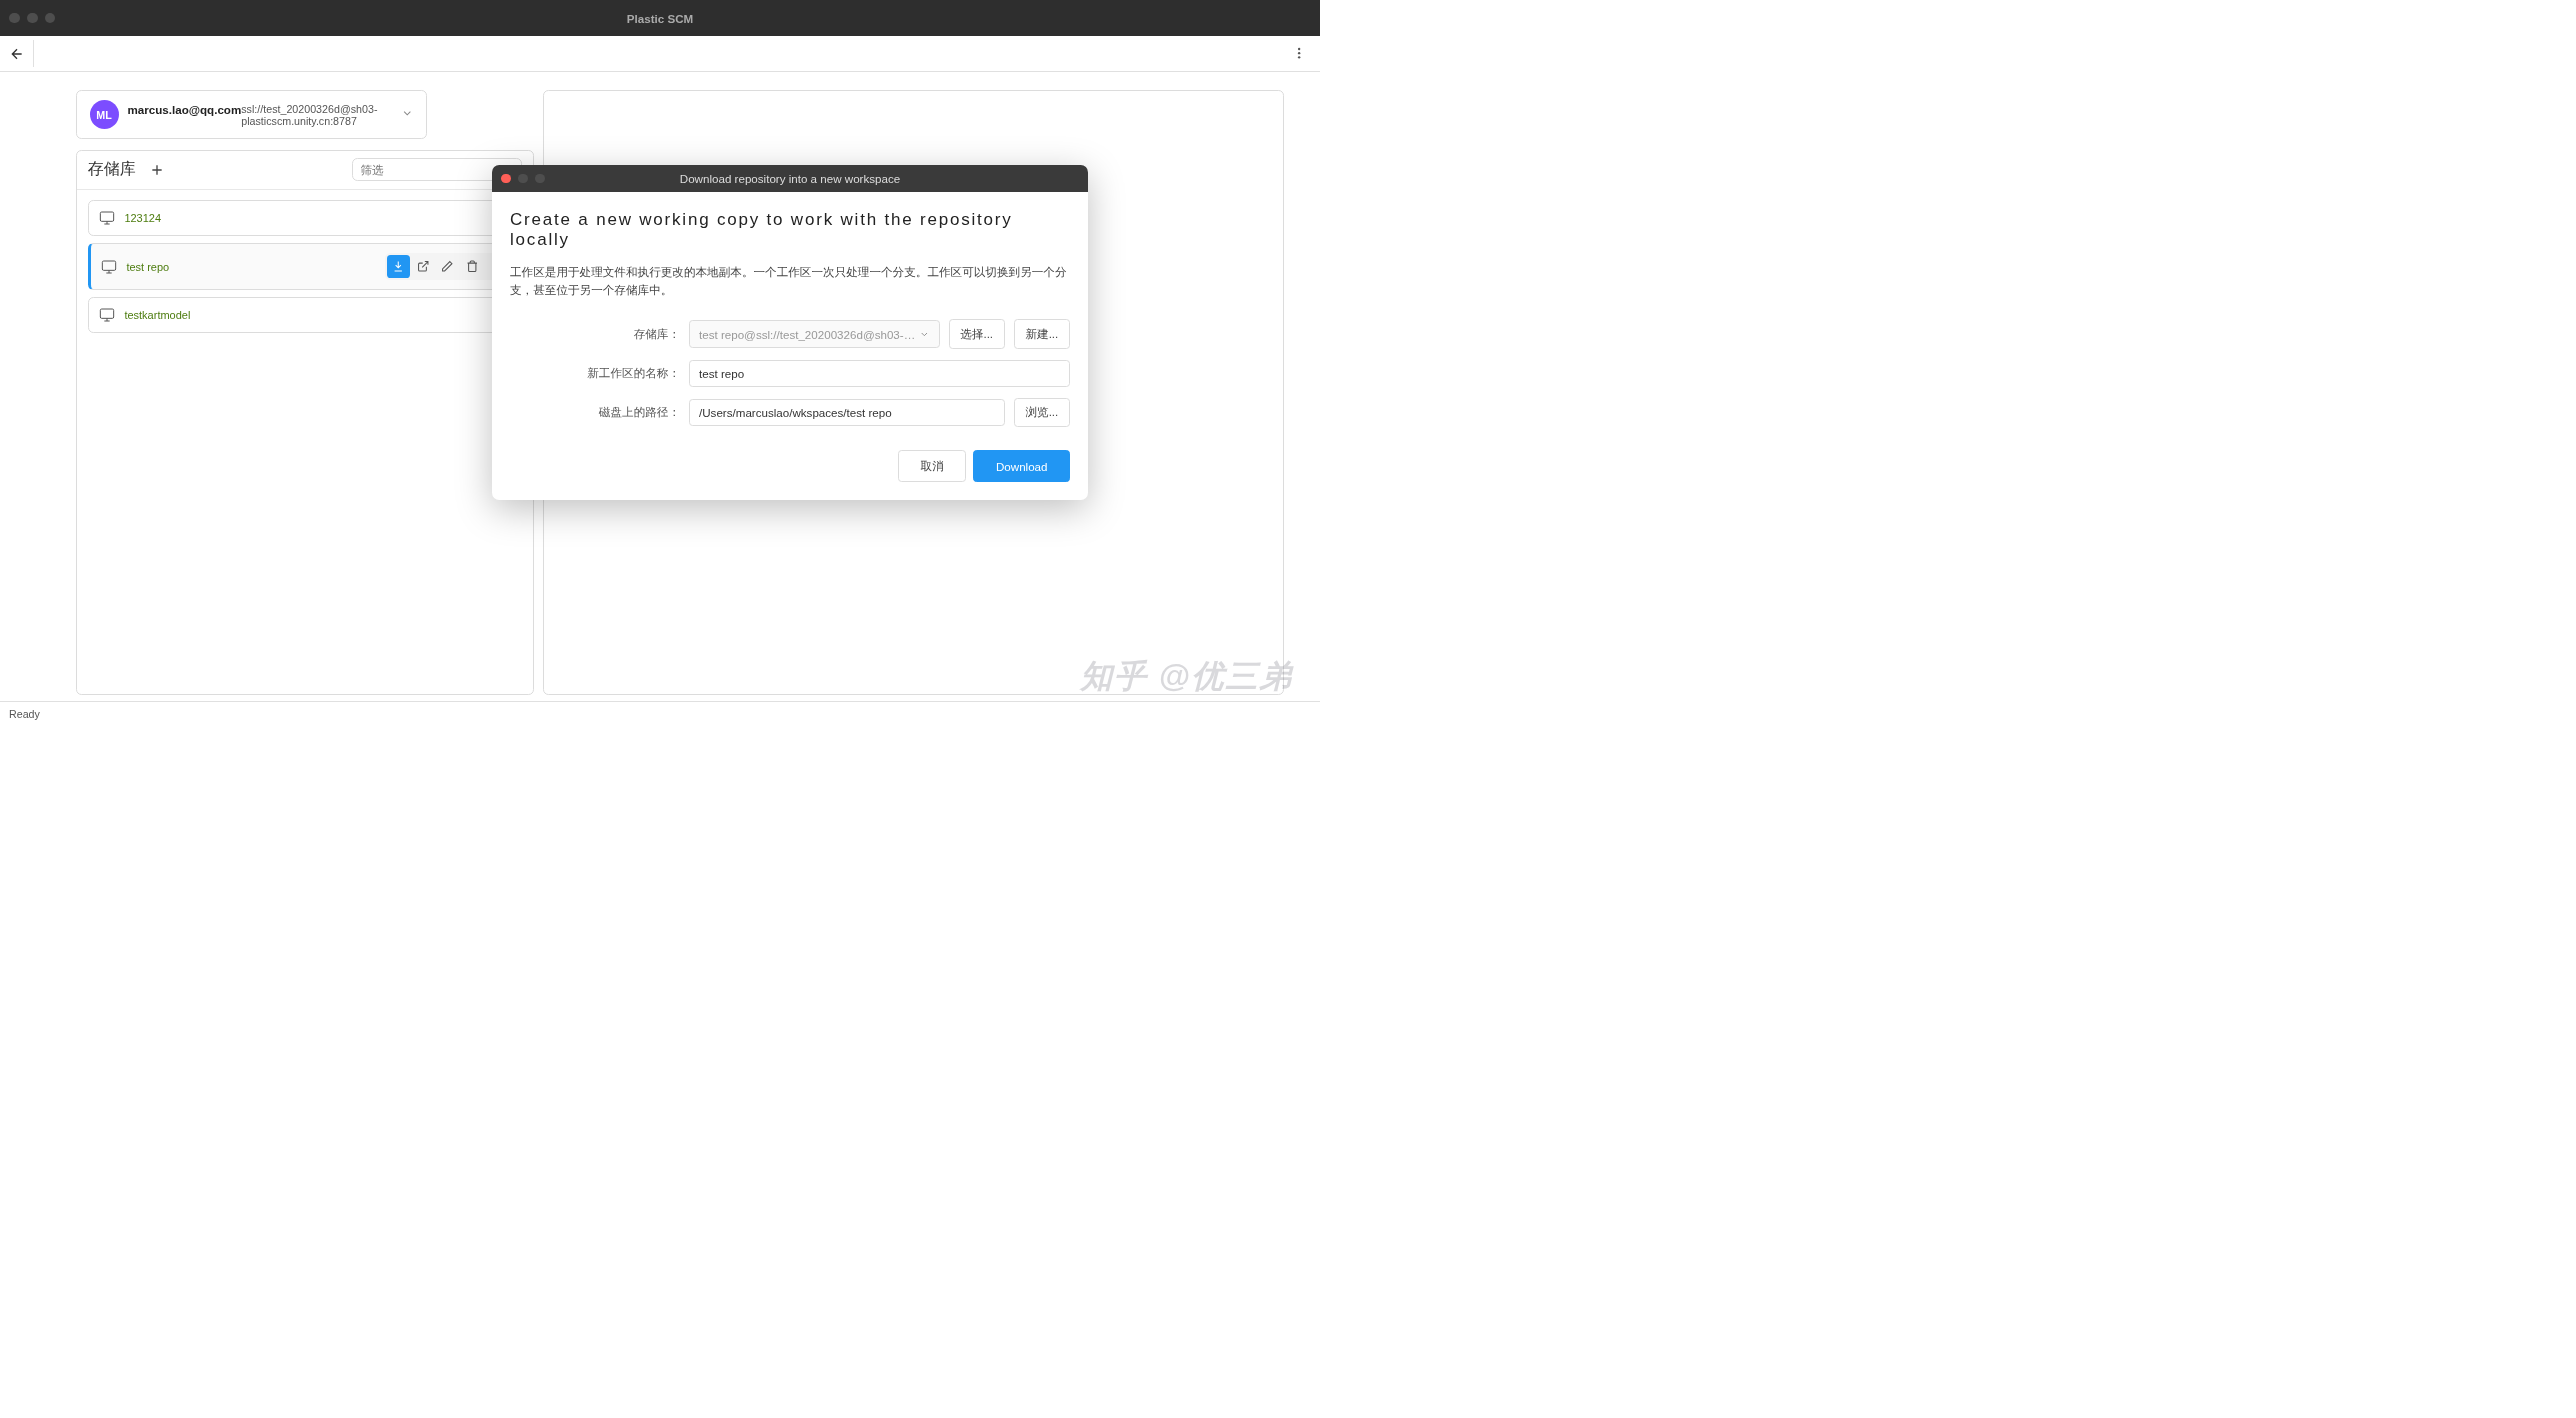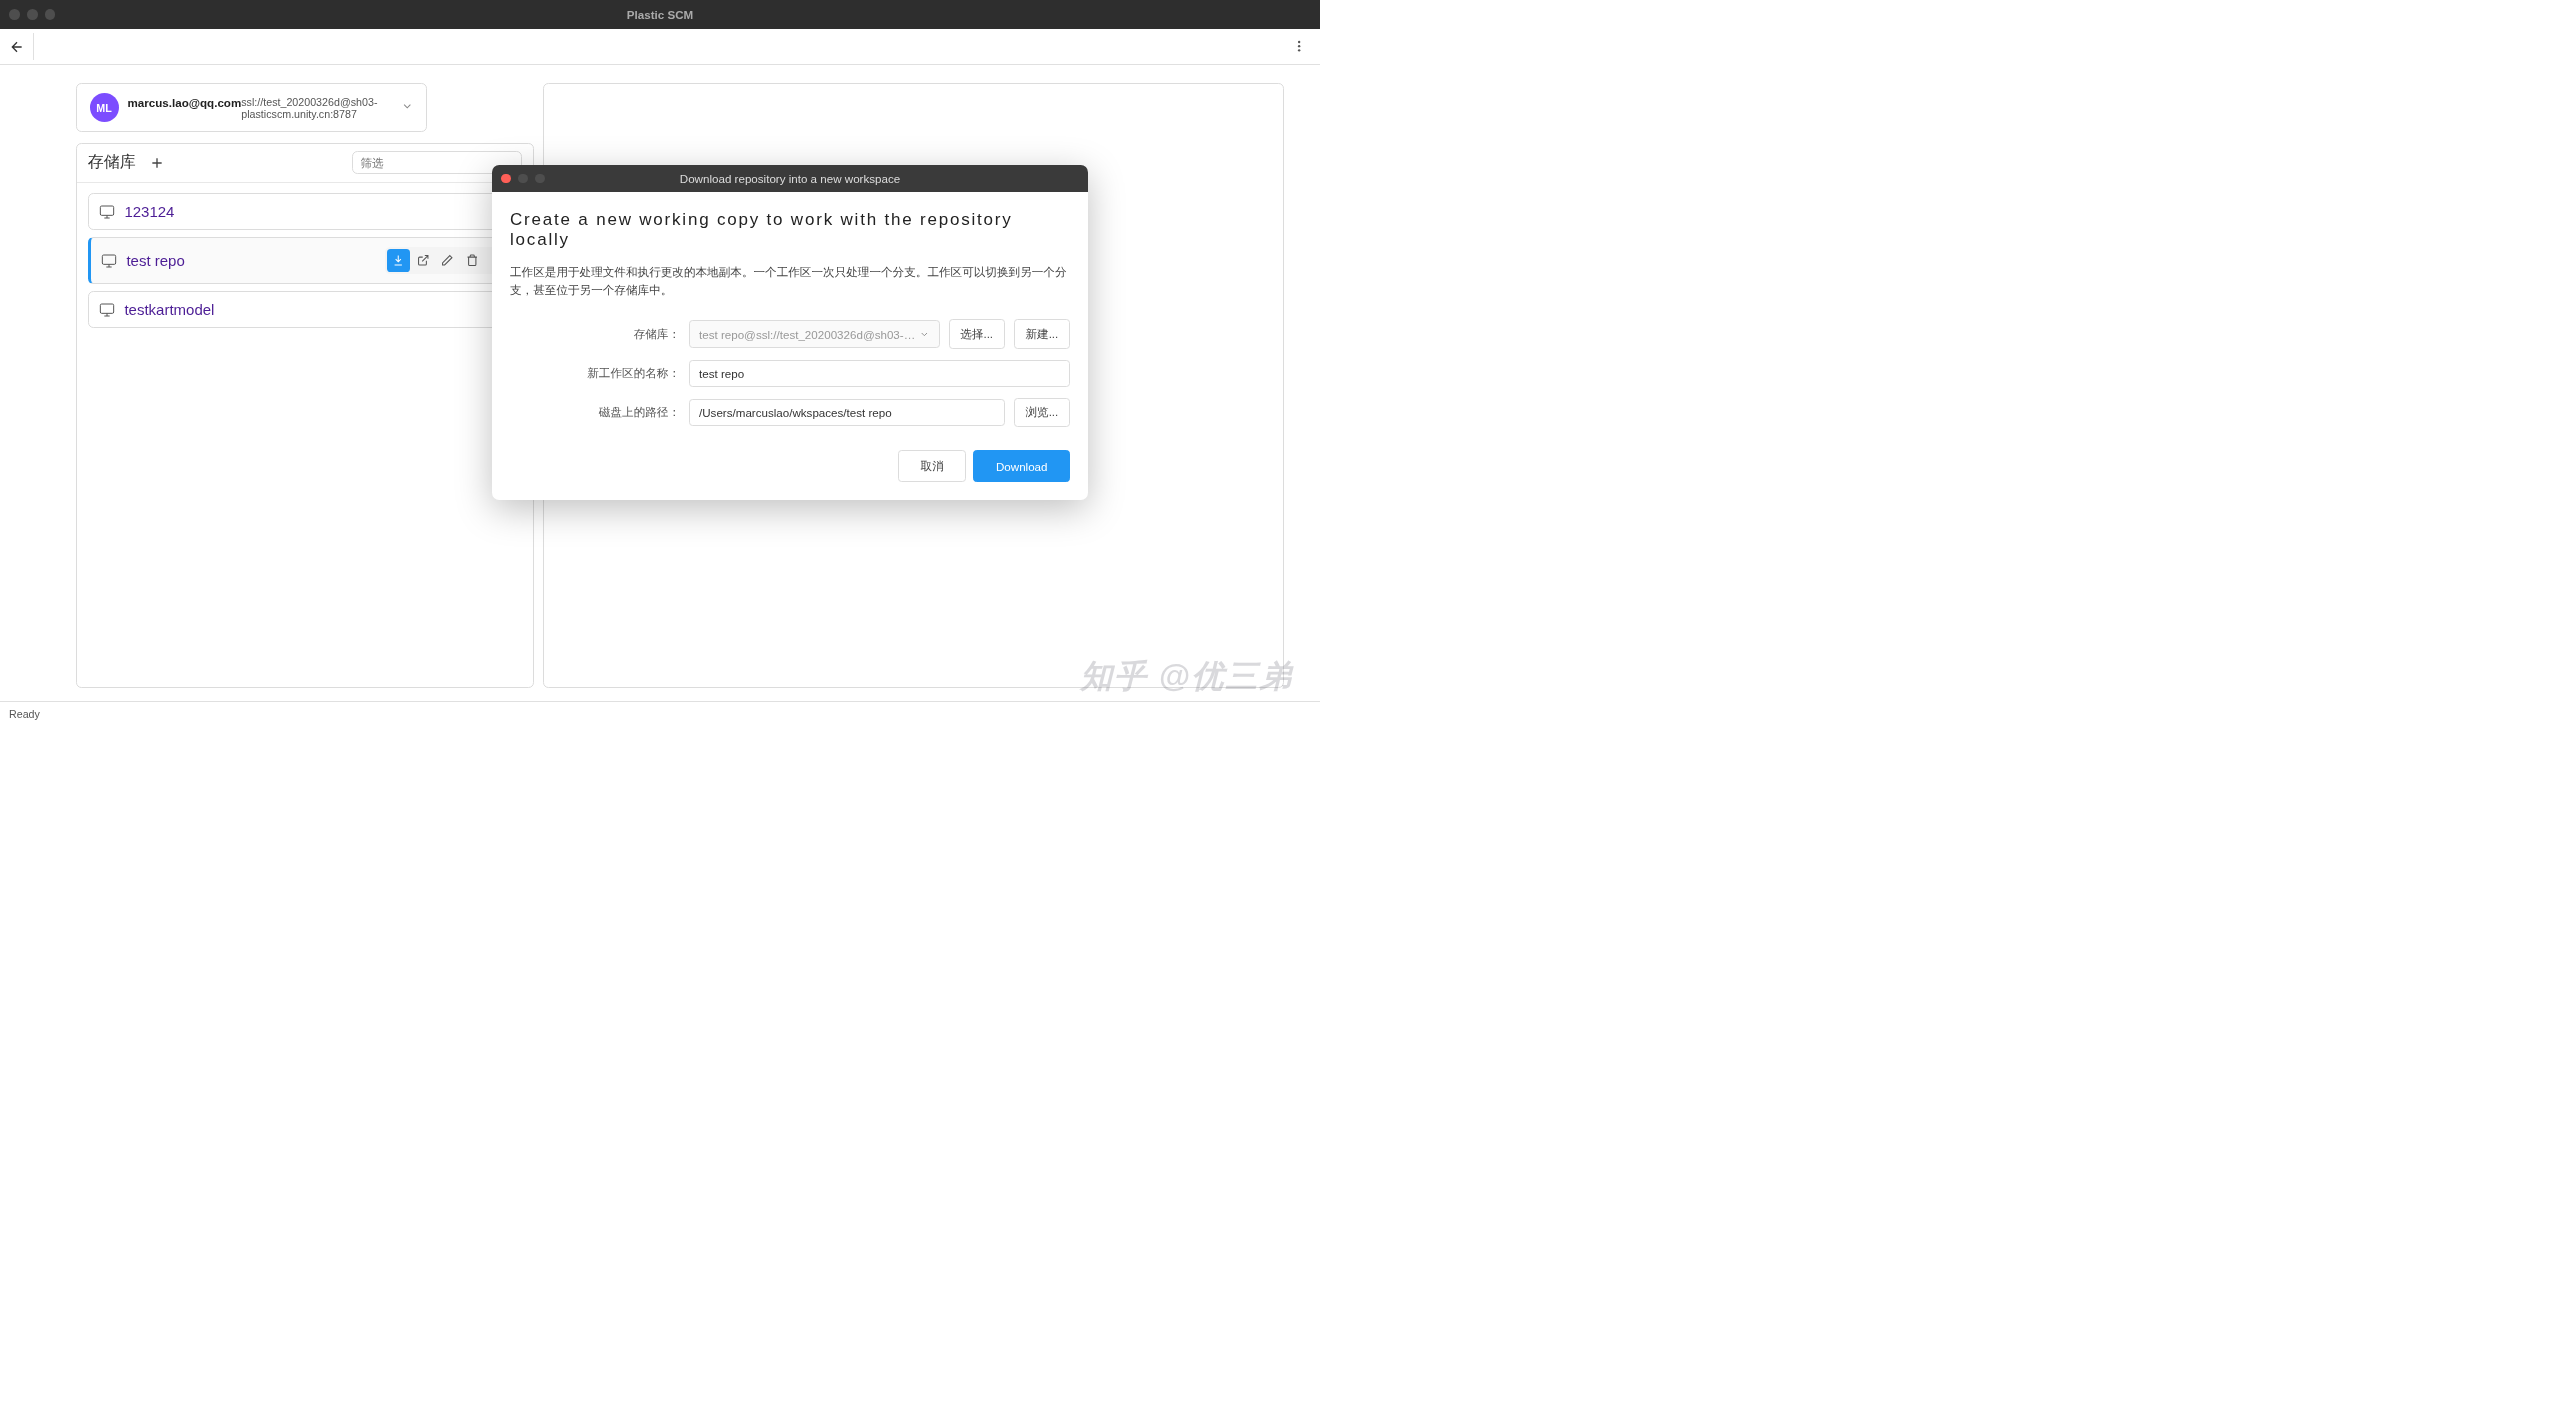--- a/index.html
+++ b/index.html
@@ -5,21 +5,21 @@
     * { box-sizing: border-box; margin: 0; padding: 0; }
     body {
       font-family: -apple-system, BlinkMacSystemFont, "Segoe UI", sans-serif;
       background: #fff;
       width: 1320px;
       height: 726px;
       position: relative;
       overflow: hidden;
     }
     .titlebar {
-      height: 29px;
+      height: 36px;
       background: #2e2e2e;
       display: flex;
       align-items: center;
       position: relative;
     }
     .traffic-lights {
       display: flex;
       gap: 7.2px;
       margin-left: 9px;
     }
@@ -136,21 +136,21 @@
       padding: 9px 10.7px;
       display: flex;
       align-items: center;
       gap: 9px;
       cursor: pointer;
     }
     .repo-item.selected {
       border-left: 3.6px solid #2196f3;
       background: #fafafa;
     }
-    .repo-name { font-size: 15px; color: #4c1d95; flex: 1; }
+    .repo-name { font-size: 11px; color: #4d7c0f; flex: 1; }
     .repo-actions {
       display: flex;
       gap: 1.8px;
       background: #f4f4f4;
       border-radius: 5.4px;
       padding: 1.8px;
     }
     .action-btn {
       width: 23px; height: 23px;
       display: flex; align-items: center; justify-content: center;

